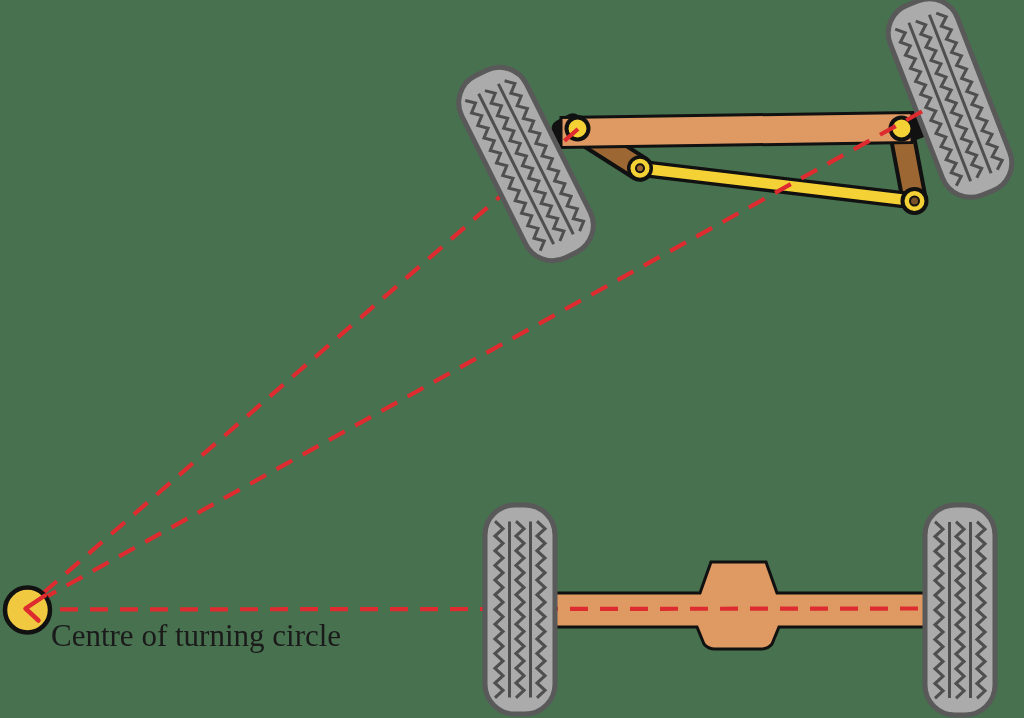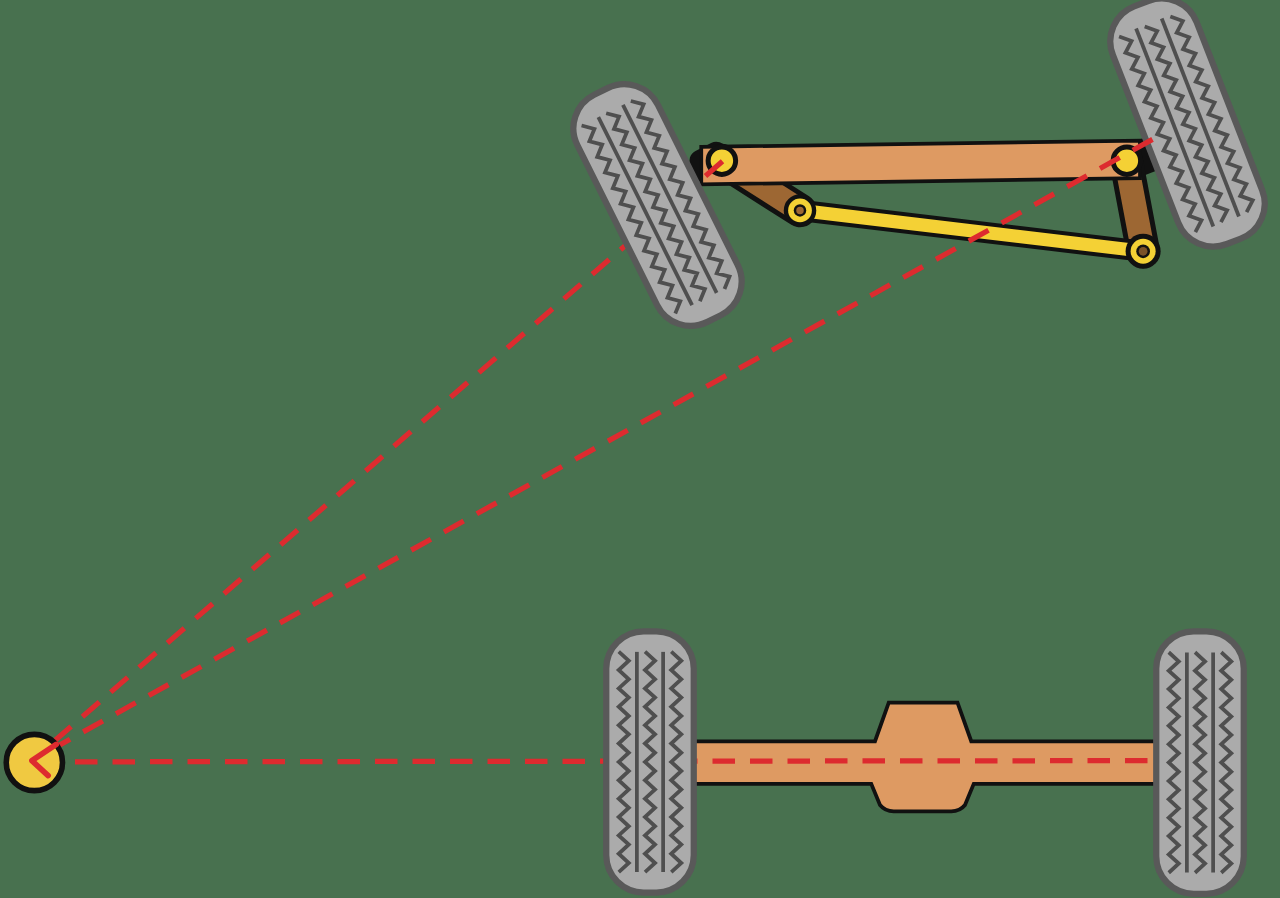--- a/index.html
+++ b/index.html
@@ -124,14 +124,15 @@
         <use href="#zig" transform="translate(21,0) scale(1,1.05)"></use>
       </g>
     </g>
 
     <line x1="922" y1="111.5" x2="26" y2="608" stroke-width="4.2" stroke-dasharray="18 12" stroke="#DD2B2F"></line>
 
     <circle cx="27.5" cy="610" r="22.5" stroke="#111111" stroke-width="4.5" fill="#F0C941"></circle>
     <path d="M45,595.5 L25.5,608.5 L38.5,620.5" fill="none" stroke-width="4.5" stroke-linecap="round" stroke-linejoin="round" stroke="#DD2B2F"></path>
   </svg>
 
+  <div class="centre-label">Centre of turning circle</div>
 
 </div>
 
 </body></html>

